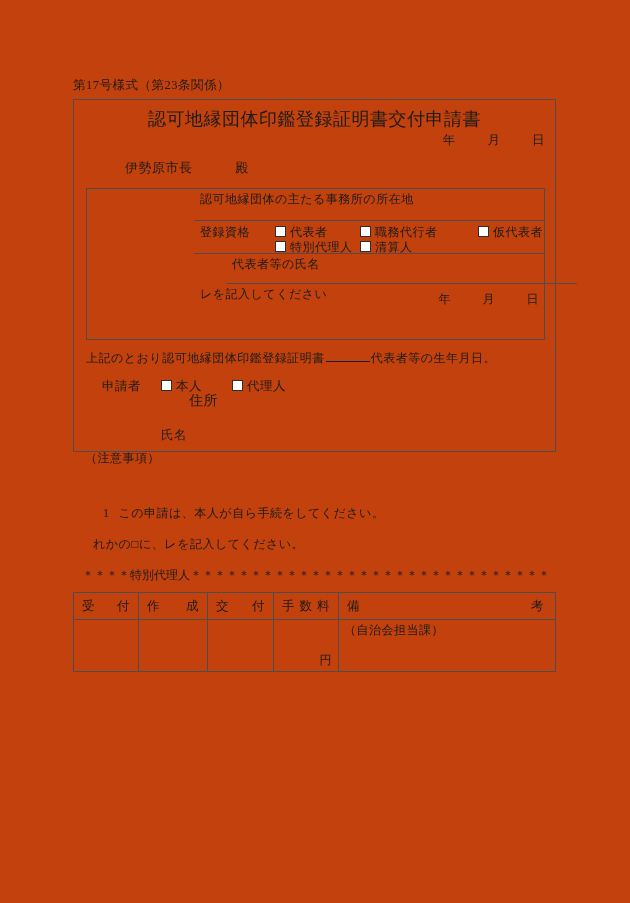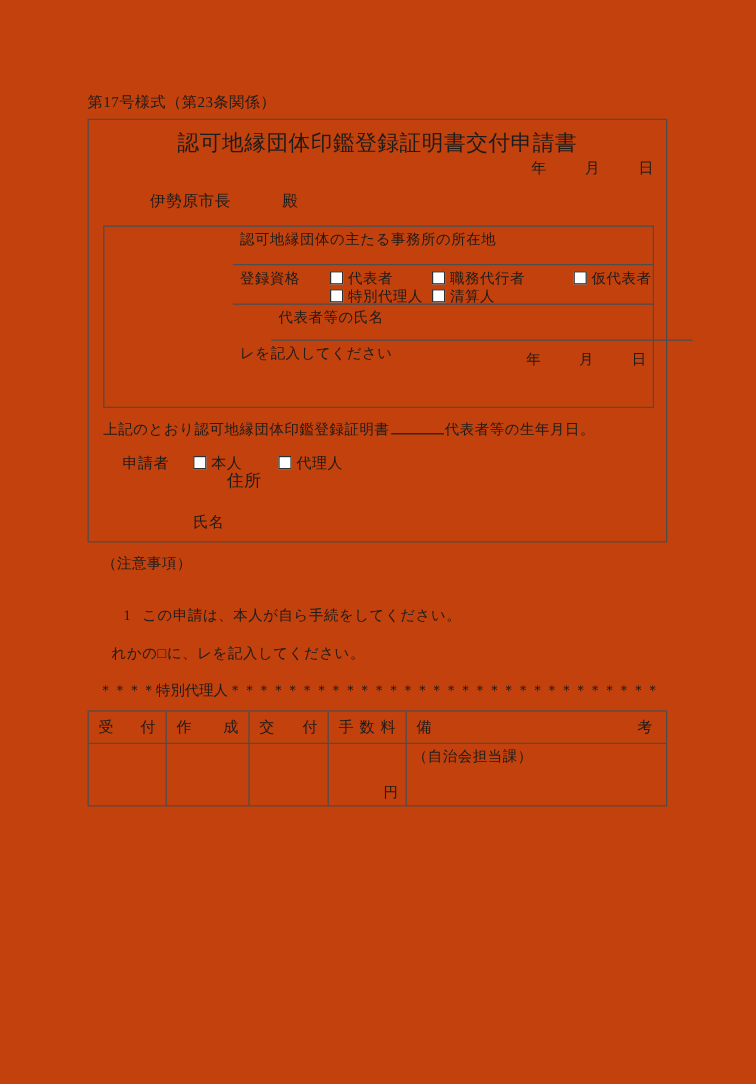--- a/index.html
+++ b/index.html
@@ -50,21 +50,21 @@
   .statement { left: 12px; top: 249px; white-space: nowrap; }
   .blank { display: inline-block; width: 44px; height: 13px; border-bottom: 1px solid #1c1c1c; vertical-align: baseline; margin: 0 1px; }
   .applicant-row { left: 0; top: 278px; width: 100%; font-size: 12.5px; }
   .ap-label { position: absolute; left: 28px; white-space: nowrap; }
   .ap-self { position: absolute; left: 87px; white-space: nowrap; }
   .ap-proxy { position: absolute; left: 158px; white-space: nowrap; }
   .ap-address { left: 87px; top: 292px; font-size: 14px; margin-left: 28px; }
   .ap-name { left: 87px; top: 327px; font-size: 12.5px; }
 
   
-  .notes-heading { left: 85px; top: 461px; }
+  .notes-heading { left: 85px; top: 450px; }
   .note-line { white-space: nowrap; }
   .note-1 { left: 103px; top: 481px; margin-top: 24px; }
   .note-2a { left: 103px; top: 509px; }
   .note-2b { left: 93px; top: 536px; }
   .note-num { margin-right: 9px; }
 
   
   .separator { left: 82px; top: 567px; font-size: 12px; letter-spacing: 0; white-space: nowrap; }
   .office-table { left: 73px; top: 592px; width: 483px; height: 80px; border: 1px solid #4d4d4d; display: grid; grid-template-columns: 65px 69px 66px 65px 1fr; grid-template-rows: 27px 1fr; }
   .oh { display: flex; justify-content: space-between; align-items: center; padding: 0 8px; border-right: 1px solid #4d4d4d; border-bottom: 1px solid #4d4d4d; font-size: 12.5px; }

